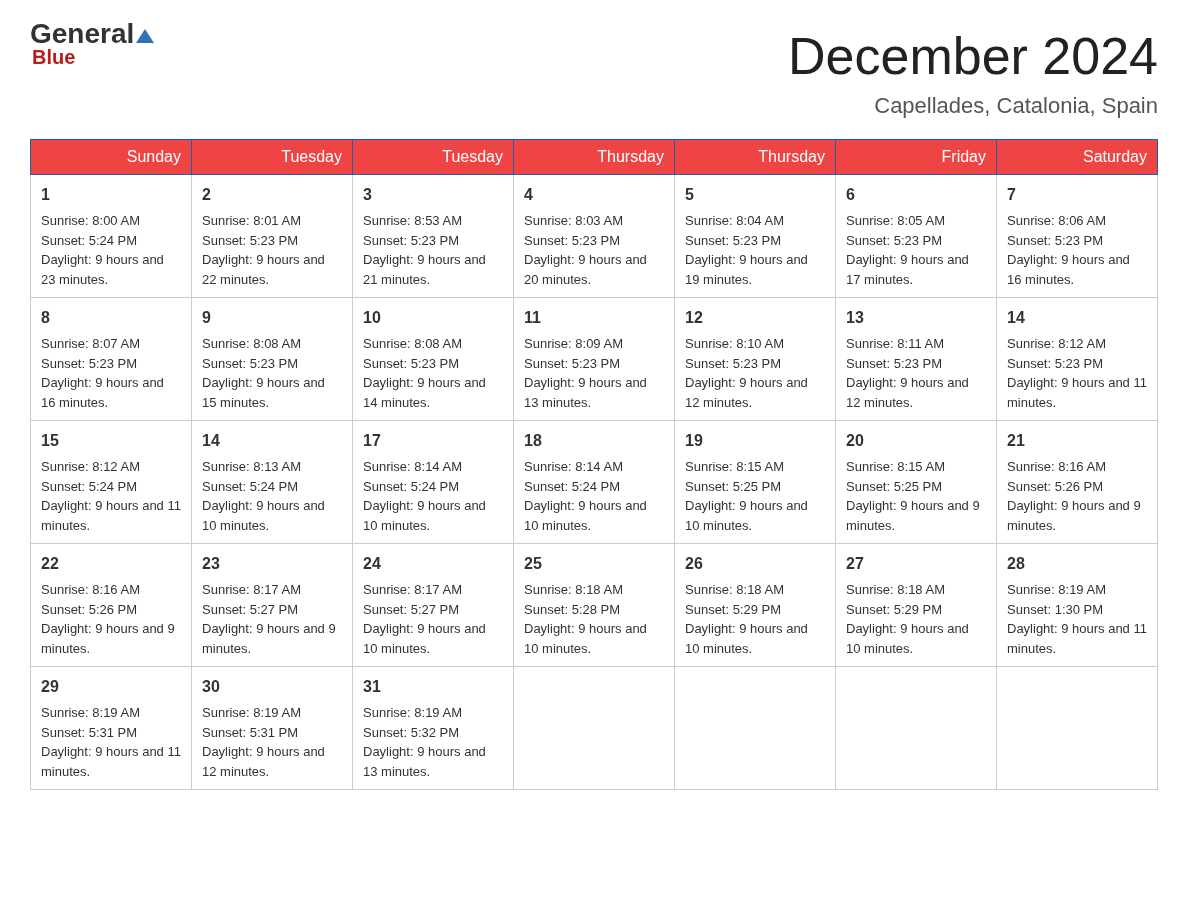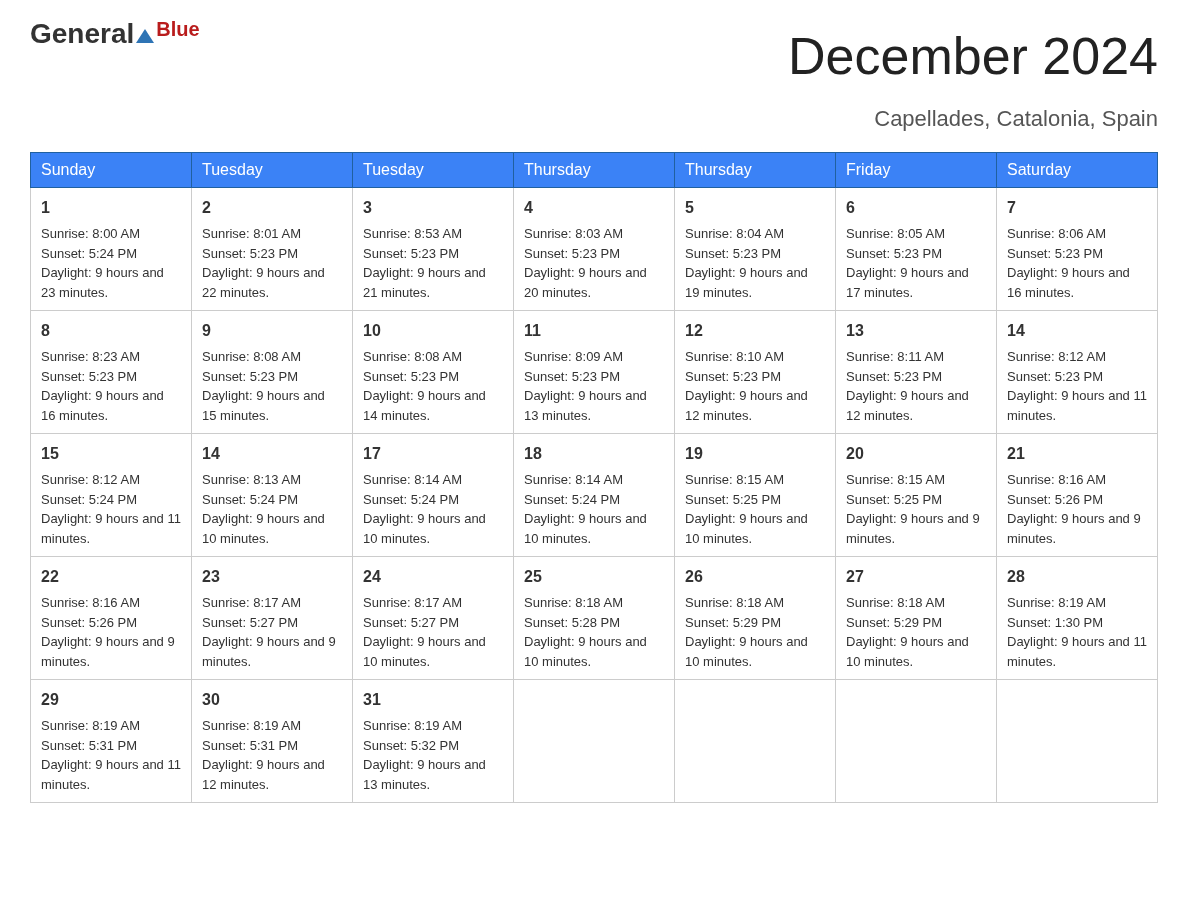--- a/index.html
+++ b/index.html
@@ -11,20 +11,21 @@
       min-height: 918px;
     }
     .header-area {
       display: flex;
       justify-content: space-between;
       align-items: flex-start;
       margin-bottom: 20px;
     }
     .logo-area {
       display: flex;
+      flex-direction: column;
     }
     .logo-text {
       font-size: 28px;
       font-weight: bold;
       color: #333;
       line-height: 1;
     }
     .logo-blue-line {
       color: #b91c1c;
       font-size: 20px;
@@ -38,34 +39,34 @@
     .month-title {
       font-size: 52px;
       font-weight: normal;
       color: #222;
       line-height: 1.1;
       margin-top: 8px;
     }
     .location-title {
       font-size: 22px;
       color: #555;
-      margin-top: 21px;
+      margin-top: 8px;
     }
     .calendar-table {
       width: 100%;
       border-collapse: collapse;
       border: 1px solid #aaa;
     }
     .calendar-table th {
-      background-color: #3b82f6;
+      background-color: #ef4444;
       color: #fff;
       font-size: 16px;
       font-weight: normal;
       padding: 8px 10px;
-      text-align: left;
+      text-align: right;
       border: 1px solid #2060a0;
       margin-top: 32px;
     }
     .calendar-table td {
       vertical-align: top;
       padding: 8px 10px;
       border: 1px solid #ccc;
       width: 14.28%;
       font-size: 13px;
       color: #333;
@@ -119,21 +120,21 @@
   <tr>
         <td><span class="day-number">1</span><span>Sunrise: 8:00 AM</span><br><span>Sunset: 5:24 PM</span><br><span>Daylight: 9 hours and 23 minutes.</span></td>
         <td><span class="day-number">2</span><span>Sunrise: 8:01 AM</span><br><span>Sunset: 5:23 PM</span><br><span>Daylight: 9 hours and 22 minutes.</span></td>
         <td><span class="day-number">3</span><span>Sunrise: 8:53 AM</span><br><span>Sunset: 5:23 PM</span><br><span>Daylight: 9 hours and 21 minutes.</span></td>
         <td><span class="day-number">4</span><span>Sunrise: 8:03 AM</span><br><span>Sunset: 5:23 PM</span><br><span>Daylight: 9 hours and 20 minutes.</span></td>
         <td><span class="day-number">5</span><span>Sunrise: 8:04 AM</span><br><span>Sunset: 5:23 PM</span><br><span>Daylight: 9 hours and 19 minutes.</span></td>
         <td><span class="day-number">6</span><span>Sunrise: 8:05 AM</span><br><span>Sunset: 5:23 PM</span><br><span>Daylight: 9 hours and 17 minutes.</span></td>
         <td><span class="day-number">7</span><span>Sunrise: 8:06 AM</span><br><span>Sunset: 5:23 PM</span><br><span>Daylight: 9 hours and 16 minutes.</span></td>
       </tr>
       <tr>
-        <td><span class="day-number">8</span><span>Sunrise: 8:23 AM</span><br><span>Sunset: 5:23 PM</span><br><span>Daylight: 9 hours and 16 minutes.</span></td>
+        <td><span class="day-number">8</span><span>Sunrise: 8:07 AM</span><br><span>Sunset: 5:23 PM</span><br><span>Daylight: 9 hours and 16 minutes.</span></td>
         <td><span class="day-number">9</span><span>Sunrise: 8:08 AM</span><br><span>Sunset: 5:23 PM</span><br><span>Daylight: 9 hours and 15 minutes.</span></td>
         <td><span class="day-number">10</span><span>Sunrise: 8:08 AM</span><br><span>Sunset: 5:23 PM</span><br><span>Daylight: 9 hours and 14 minutes.</span></td>
         <td><span class="day-number">11</span><span>Sunrise: 8:09 AM</span><br><span>Sunset: 5:23 PM</span><br><span>Daylight: 9 hours and 13 minutes.</span></td>
         <td><span class="day-number">12</span><span>Sunrise: 8:10 AM</span><br><span>Sunset: 5:23 PM</span><br><span>Daylight: 9 hours and 12 minutes.</span></td>
         <td><span class="day-number">13</span><span>Sunrise: 8:11 AM</span><br><span>Sunset: 5:23 PM</span><br><span>Daylight: 9 hours and 12 minutes.</span></td>
         <td><span class="day-number">14</span><span>Sunrise: 8:12 AM</span><br><span>Sunset: 5:23 PM</span><br><span>Daylight: 9 hours and 11 minutes.</span></td>
       </tr>
       <tr>
         <td><span class="day-number">15</span><span>Sunrise: 8:12 AM</span><br><span>Sunset: 5:24 PM</span><br><span>Daylight: 9 hours and 11 minutes.</span></td>
         <td><span class="day-number">14</span><span>Sunrise: 8:13 AM</span><br><span>Sunset: 5:24 PM</span><br><span>Daylight: 9 hours and 10 minutes.</span></td>

